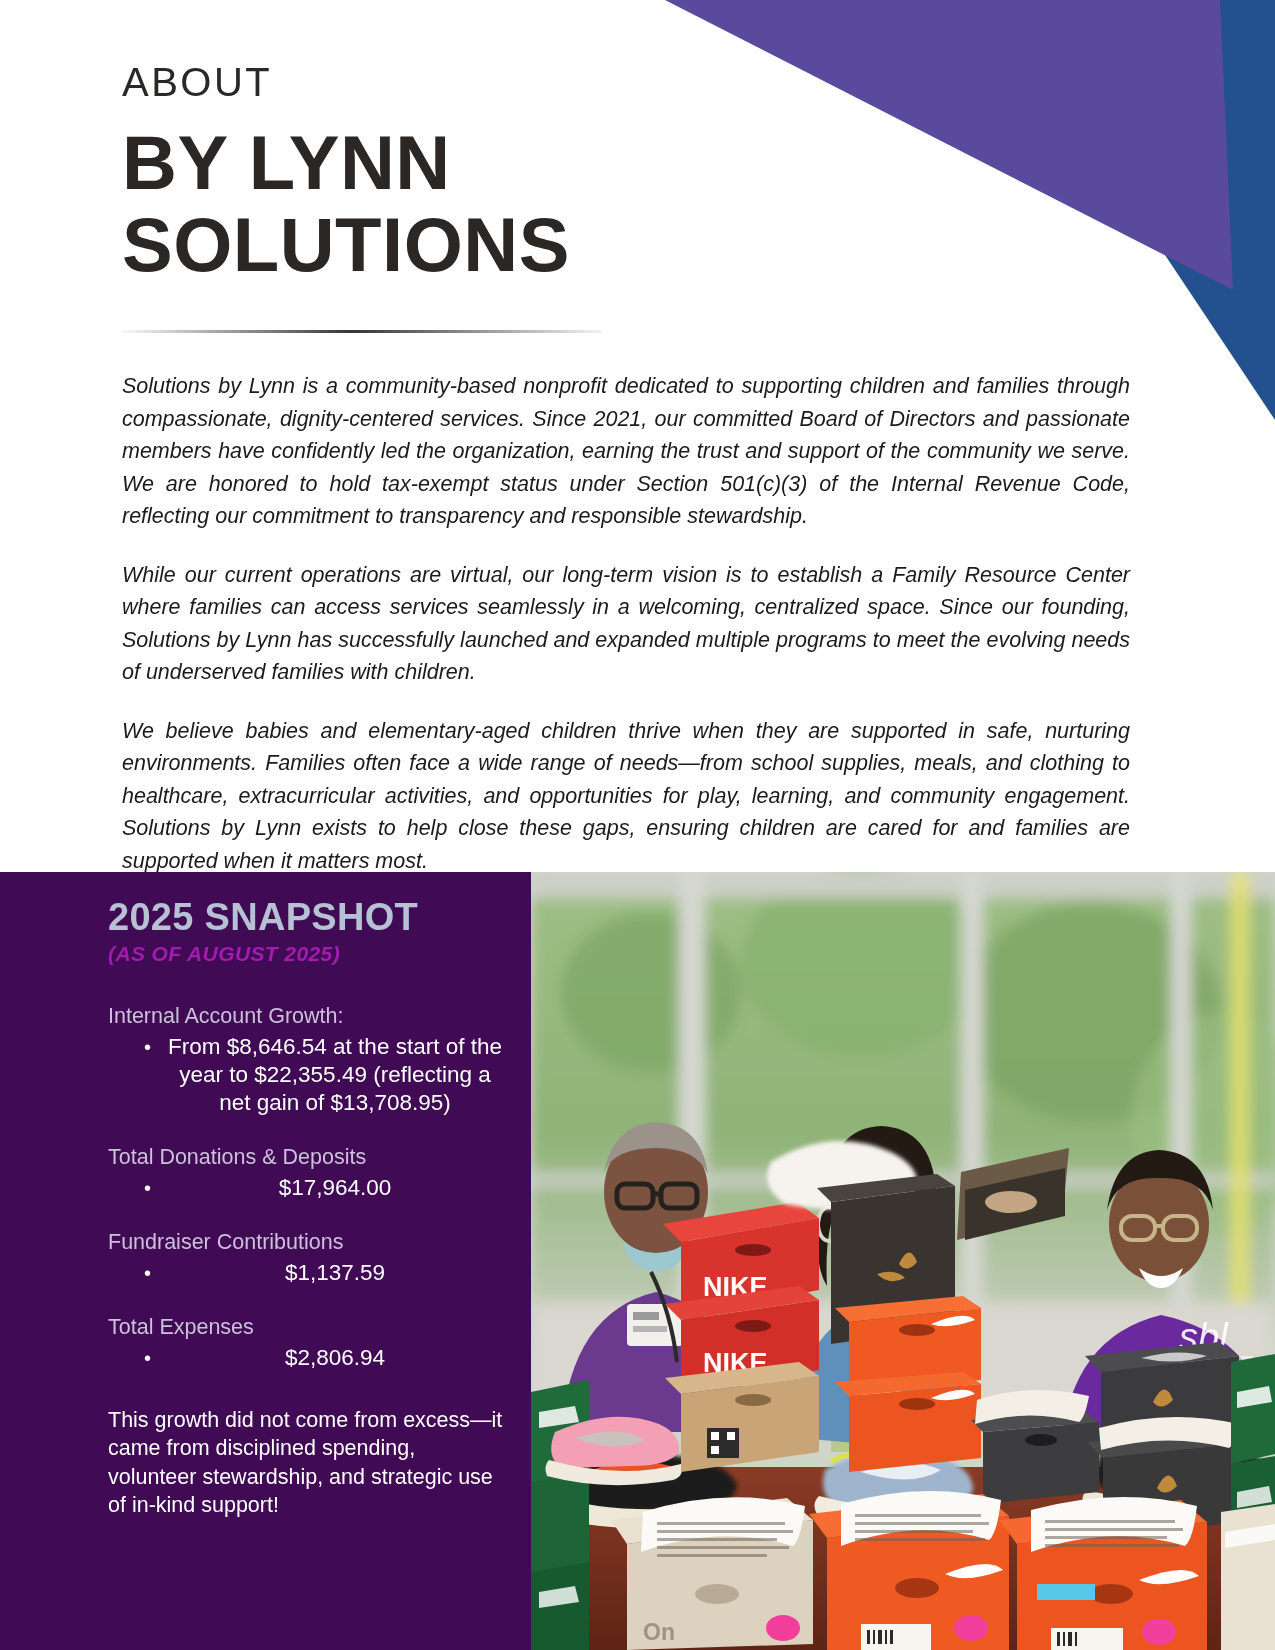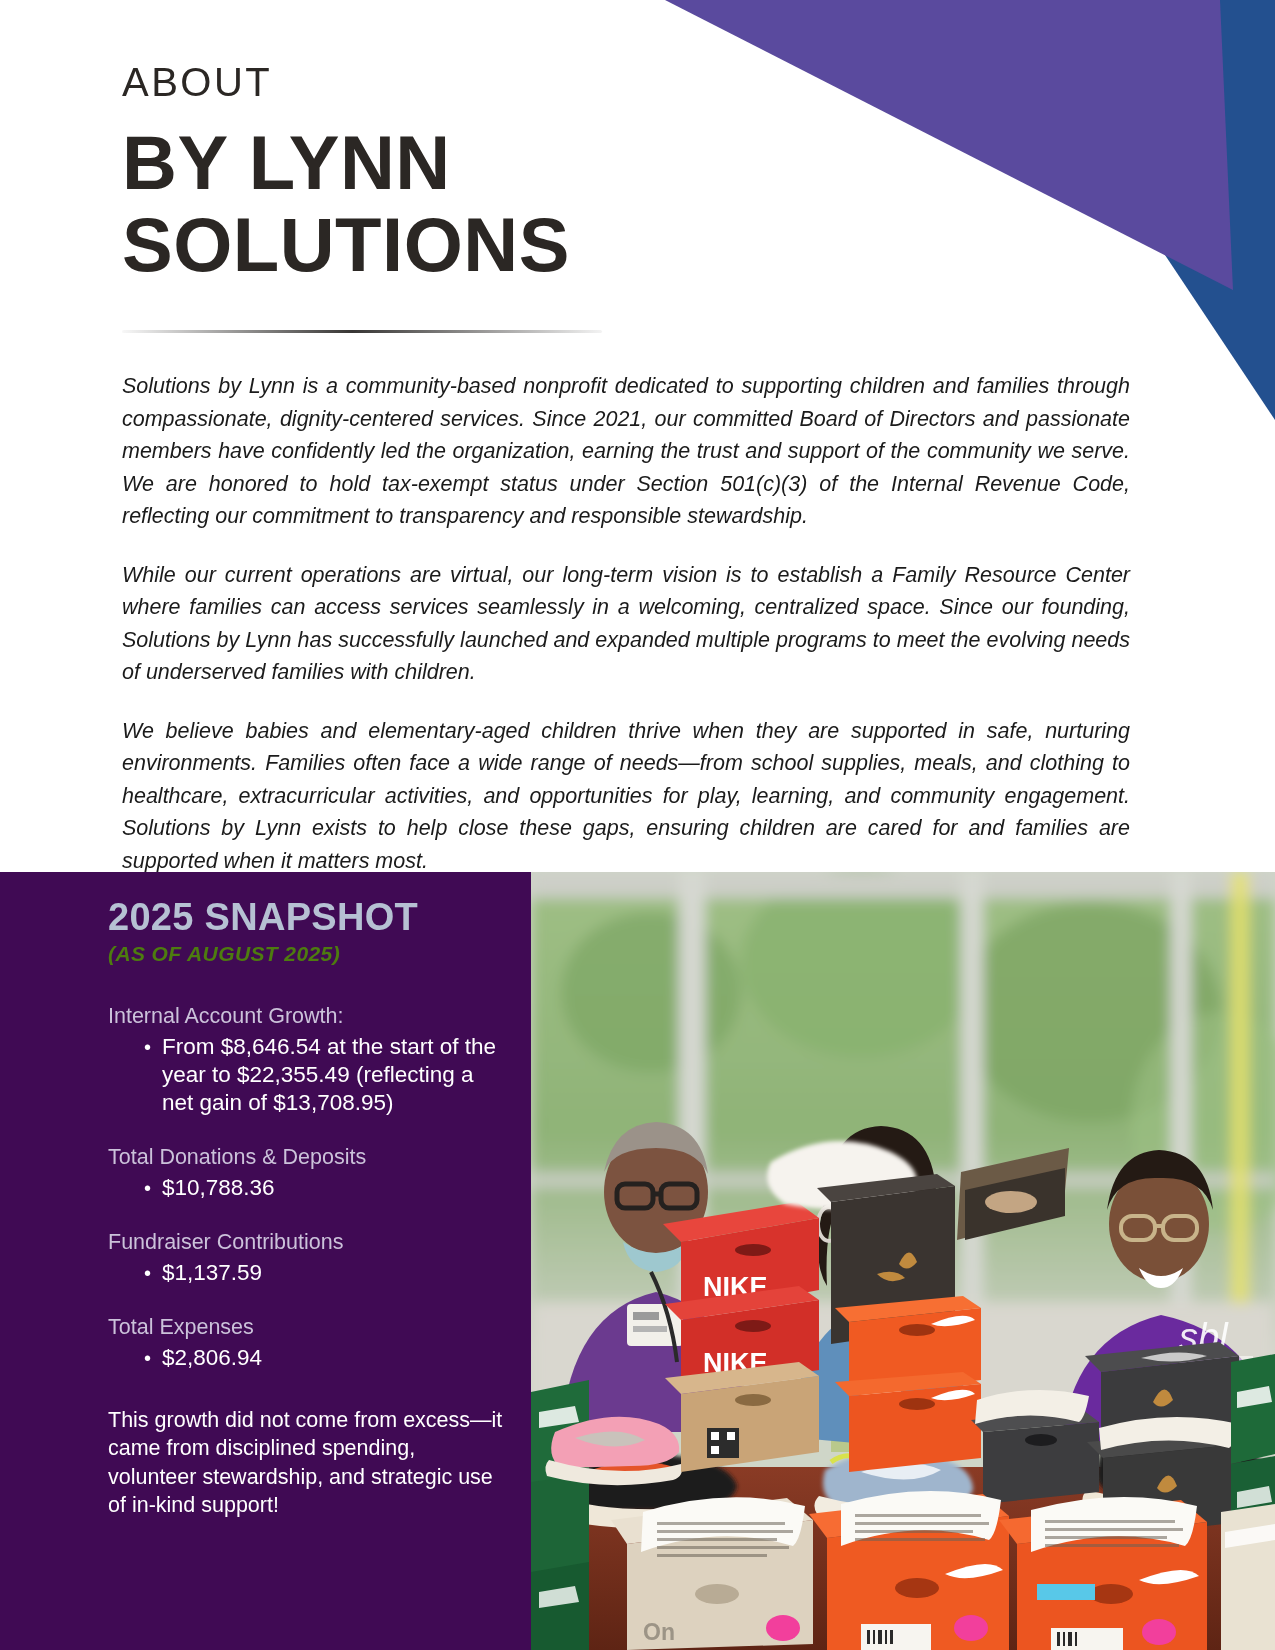--- a/index.html
+++ b/index.html
@@ -86,21 +86,21 @@
     font-weight:800;
     color:#b6c1d3;
     line-height:1.05;
     letter-spacing:0.3px;
   }
   .snap-sub {
     margin-top:4px;
     font-size:21px;
     font-style:italic;
     font-weight:600;
-    color:#4d7c0f;
+    color:#a21caf;
     letter-spacing:0.4px;
   }
   .stat-group { margin-top:26px; }
   .stat-group.first { margin-top:36px; }
   .stat-label {
     font-size:21.5px;
     color:#cbc2da;
     line-height:1.35;
     font-weight:400;
   }
@@ -108,20 +108,21 @@
     margin:2px 0 0 36px;
     list-style:none;
   }
   .stat-list li {
     position:relative;
     font-size:22.5px;
     line-height:28px;
     color:#ffffff;
     padding-left:18px;
     font-weight:400;
+    text-align:center;
   }
   .stat-list li::before {
     content:"\2022";
     position:absolute; left:0; top:0;
     font-size:20px;
     line-height:28px;
     color:#ffffff;
   }
   .closing {
     margin-top:34px;
@@ -177,21 +178,21 @@
     <div class="stat-group first">
       <div class="stat-label">Internal Account Growth:</div>
       <ul class="stat-list">
         <li>From $8,646.54 at the start of the year to $22,355.49 (reflecting a net gain of $13,708.95)</li>
       </ul>
     </div>
 
     <div class="stat-group">
       <div class="stat-label">Total Donations &amp; Deposits</div>
       <ul class="stat-list">
-        <li>$10,788.36</li>
+        <li>$17,964.00</li>
       </ul>
     </div>
 
     <div class="stat-group">
       <div class="stat-label">Fundraiser Contributions</div>
       <ul class="stat-list">
         <li>$1,137.59</li>
       </ul>
     </div>
 

